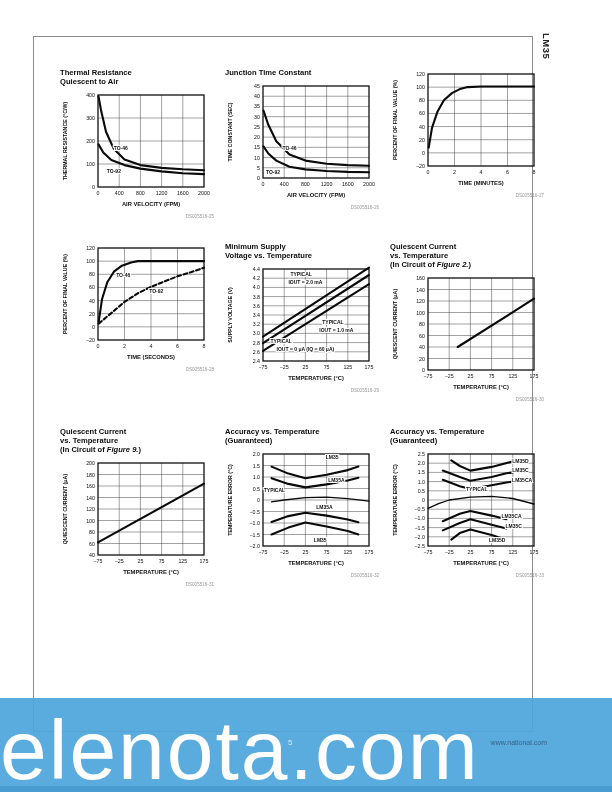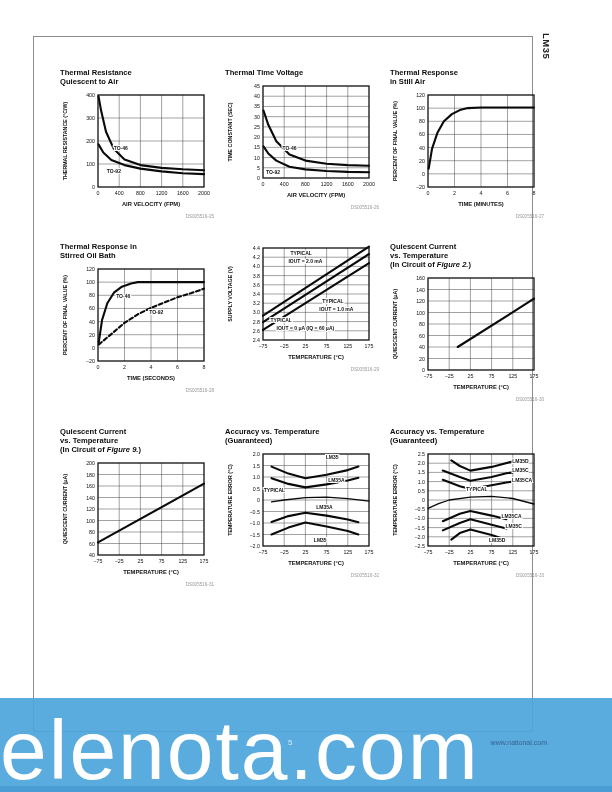--- a/index.html
+++ b/index.html
@@ -67,21 +67,21 @@
           <polyline points="40.5,7.2 43.2,22.1 48.0,42.8 55.9,60.1 66.5,70.4 82.4,76.1 103.6,78.9 124.8,80.3 146.0,81.2" fill="none" stroke="#0a0a0a" stroke-width="2.1" stroke-linejoin="round" stroke-linecap="round"></polyline>
           <polyline points="40.5,55.4 45.3,63.5 53.3,70.9 66.5,76.1 82.4,79.6 103.6,82.4 124.8,84.2 146.0,85.1" fill="none" stroke="#0a0a0a" stroke-width="2.1" stroke-linejoin="round" stroke-linecap="round"></polyline>
           <text x="62.79" y="61.199999999999996" text-anchor="middle" font-size="5" font-weight="bold" fill="#111" stroke="#fff" stroke-width="2.2" paint-order="stroke">TO-46</text>
           <text x="55.9" y="83.74" text-anchor="middle" font-size="5" font-weight="bold" fill="#111" stroke="#fff" stroke-width="2.2" paint-order="stroke">TO-92</text>
           <text x="93" y="117" text-anchor="middle" font-size="5.8" font-weight="bold" fill="#111">AIR VELOCITY (FPM)</text>
           <text x="156" y="129" text-anchor="end" font-size="4.6" fill="#999">DS005516-25</text>
         </svg>
       </div>
       <div class="chart">
         <div class="ctitle">
-          <div>Thermal Time Voltage</div>
+          <div>Junction Time Constant</div>
         </div>
         <svg width="158" height="142">
           <line x1="61.2" y1="6" x2="61.2" y2="98" stroke="#454545" stroke-width="0.5"></line>
           <line x1="82.4" y1="6" x2="82.4" y2="98" stroke="#454545" stroke-width="0.5"></line>
           <line x1="103.6" y1="6" x2="103.6" y2="98" stroke="#454545" stroke-width="0.5"></line>
           <line x1="124.80000000000001" y1="6" x2="124.80000000000001" y2="98" stroke="#454545" stroke-width="0.5"></line>
           <line x1="40" y1="87.77777777777777" x2="146" y2="87.77777777777777" stroke="#454545" stroke-width="0.5"></line>
           <line x1="40" y1="77.55555555555556" x2="146" y2="77.55555555555556" stroke="#454545" stroke-width="0.5"></line>
           <line x1="40" y1="67.33333333333333" x2="146" y2="67.33333333333333" stroke="#454545" stroke-width="0.5"></line>
           <line x1="40" y1="57.111111111111114" x2="146" y2="57.111111111111114" stroke="#454545" stroke-width="0.5"></line>
@@ -109,24 +109,20 @@
           <text transform="translate(9 52) rotate(-90)" text-anchor="middle" font-size="5.3" font-weight="bold" fill="#111">TIME CONSTANT (SEC)</text>
           <polyline points="40.5,30.5 45.3,44.8 53.3,61.2 66.5,74.5 82.4,80.6 103.6,83.7 124.8,85.1 146.0,85.7" fill="none" stroke="#0a0a0a" stroke-width="2.1" stroke-linejoin="round" stroke-linecap="round"></polyline>
           <polyline points="40.5,66.3 45.3,73.5 53.3,80.6 66.5,86.8 82.4,89.4 103.6,91.0 124.8,91.9 146.0,92.3" fill="none" stroke="#0a0a0a" stroke-width="2.1" stroke-linejoin="round" stroke-linecap="round"></polyline>
           <text x="66.5" y="70.39999999999999" text-anchor="middle" font-size="5" font-weight="bold" fill="#111" stroke="#fff" stroke-width="2.2" paint-order="stroke">TO-46</text>
           <text x="50.07" y="94.32000000000001" text-anchor="middle" font-size="5" font-weight="bold" fill="#111" stroke="#fff" stroke-width="2.2" paint-order="stroke">TO-92</text>
           <text x="93" y="117" text-anchor="middle" font-size="5.8" font-weight="bold" fill="#111">AIR VELOCITY (FPM)</text>
           <text x="156" y="129" text-anchor="end" font-size="4.6" fill="#999">DS005516-26</text>
         </svg>
       </div>
       <div class="chart">
-        <div class="ctitle">
-          <div>Thermal Response</div>
-          <div>in Still Air</div>
-        </div>
         <svg width="158" height="142">
           <line x1="66.5" y1="6" x2="66.5" y2="98" stroke="#454545" stroke-width="0.5"></line>
           <line x1="93" y1="6" x2="93" y2="98" stroke="#454545" stroke-width="0.5"></line>
           <line x1="119.5" y1="6" x2="119.5" y2="98" stroke="#454545" stroke-width="0.5"></line>
           <line x1="40" y1="84.85714285714285" x2="146" y2="84.85714285714285" stroke="#454545" stroke-width="0.5"></line>
           <line x1="40" y1="71.71428571428572" x2="146" y2="71.71428571428572" stroke="#454545" stroke-width="0.5"></line>
           <line x1="40" y1="58.57142857142857" x2="146" y2="58.57142857142857" stroke="#454545" stroke-width="0.5"></line>
           <line x1="40" y1="45.42857142857142" x2="146" y2="45.42857142857142" stroke="#454545" stroke-width="0.5"></line>
           <line x1="40" y1="32.285714285714285" x2="146" y2="32.285714285714285" stroke="#454545" stroke-width="0.5"></line>
           <line x1="40" y1="19.142857142857142" x2="146" y2="19.142857142857142" stroke="#454545" stroke-width="0.5"></line>
@@ -144,24 +140,20 @@
           <text x="93" y="106" text-anchor="middle" font-size="5.3" fill="#111">4</text>
           <text x="119.5" y="106" text-anchor="middle" font-size="5.3" fill="#111">6</text>
           <text x="146" y="106" text-anchor="middle" font-size="5.3" fill="#111">8</text>
           <text transform="translate(9 52) rotate(-90)" text-anchor="middle" font-size="5.3" font-weight="bold" fill="#111">PERCENT OF FINAL VALUE (%)</text>
           <polyline points="40.7,79.6 44.0,59.9 49.3,44.1 55.9,32.3 63.9,25.1 71.8,21.1 79.8,19.1 93.0,18.5 146.0,18.5" fill="none" stroke="#0a0a0a" stroke-width="2.1" stroke-linejoin="round" stroke-linecap="round"></polyline>
           <text x="93" y="117" text-anchor="middle" font-size="5.8" font-weight="bold" fill="#111">TIME (MINUTES)</text>
           <text x="156" y="129" text-anchor="end" font-size="4.6" fill="#999">DS005516-27</text>
         </svg>
       </div>
       <div class="chart">
-        <div class="ctitle">
-          <div>Thermal Response in</div>
-          <div>Stirred Oil Bath</div>
-        </div>
         <svg width="158" height="142">
           <line x1="66.5" y1="6" x2="66.5" y2="98" stroke="#454545" stroke-width="0.5"></line>
           <line x1="93" y1="6" x2="93" y2="98" stroke="#454545" stroke-width="0.5"></line>
           <line x1="119.5" y1="6" x2="119.5" y2="98" stroke="#454545" stroke-width="0.5"></line>
           <line x1="40" y1="84.85714285714285" x2="146" y2="84.85714285714285" stroke="#454545" stroke-width="0.5"></line>
           <line x1="40" y1="71.71428571428572" x2="146" y2="71.71428571428572" stroke="#454545" stroke-width="0.5"></line>
           <line x1="40" y1="58.57142857142857" x2="146" y2="58.57142857142857" stroke="#454545" stroke-width="0.5"></line>
           <line x1="40" y1="45.42857142857142" x2="146" y2="45.42857142857142" stroke="#454545" stroke-width="0.5"></line>
           <line x1="40" y1="32.285714285714285" x2="146" y2="32.285714285714285" stroke="#454545" stroke-width="0.5"></line>
           <line x1="40" y1="19.142857142857142" x2="146" y2="19.142857142857142" stroke="#454545" stroke-width="0.5"></line>
@@ -182,20 +174,24 @@
           <text transform="translate(9 52) rotate(-90)" text-anchor="middle" font-size="5.3" font-weight="bold" fill="#111">PERCENT OF FINAL VALUE (%)</text>
           <polyline points="40.7,79.6 44.0,57.3 49.3,40.2 55.9,29.7 63.9,23.7 73.1,20.5 79.8,19.1 146.0,19.1" fill="none" stroke="#0a0a0a" stroke-width="2.1" stroke-linejoin="round" stroke-linecap="round"></polyline>
           <polyline points="40.7,81.6 53.3,71.1 66.5,59.9 79.8,51.3 93.0,44.8 106.3,39.5 119.5,34.3 132.8,30.3 146.0,25.7" fill="none" stroke="#0a0a0a" stroke-width="2.1" stroke-linejoin="round" stroke-linecap="round" stroke-dasharray="4 2.6"></polyline>
           <text x="65.175" y="34.91428571428571" text-anchor="middle" font-size="5" font-weight="bold" fill="#111" stroke="#fff" stroke-width="2.2" paint-order="stroke">TO-46</text>
           <text x="98.30000000000001" y="50.68571428571428" text-anchor="middle" font-size="5" font-weight="bold" fill="#111" stroke="#fff" stroke-width="2.2" paint-order="stroke">TO-92</text>
           <text x="93" y="117" text-anchor="middle" font-size="5.8" font-weight="bold" fill="#111">TIME (SECONDS)</text>
           <text x="156" y="129" text-anchor="end" font-size="4.6" fill="#999">DS005516-28</text>
         </svg>
       </div>
       <div class="chart">
+        <div class="ctitle">
+          <div>Minimum Supply</div>
+          <div>Voltage vs. Temperature</div>
+        </div>
         <svg width="158" height="142">
           <line x1="61.2" y1="6" x2="61.2" y2="98" stroke="#454545" stroke-width="0.5"></line>
           <line x1="82.4" y1="6" x2="82.4" y2="98" stroke="#454545" stroke-width="0.5"></line>
           <line x1="103.6" y1="6" x2="103.6" y2="98" stroke="#454545" stroke-width="0.5"></line>
           <line x1="124.80000000000001" y1="6" x2="124.80000000000001" y2="98" stroke="#454545" stroke-width="0.5"></line>
           <line x1="40" y1="88.8" x2="146" y2="88.8" stroke="#454545" stroke-width="0.5"></line>
           <line x1="40" y1="79.60000000000001" x2="146" y2="79.60000000000001" stroke="#454545" stroke-width="0.5"></line>
           <line x1="40" y1="70.4" x2="146" y2="70.4" stroke="#454545" stroke-width="0.5"></line>
           <line x1="40" y1="61.199999999999996" x2="146" y2="61.199999999999996" stroke="#454545" stroke-width="0.5"></line>
           <line x1="40" y1="52.00000000000001" x2="146" y2="52.00000000000001" stroke="#454545" stroke-width="0.5"></line>

